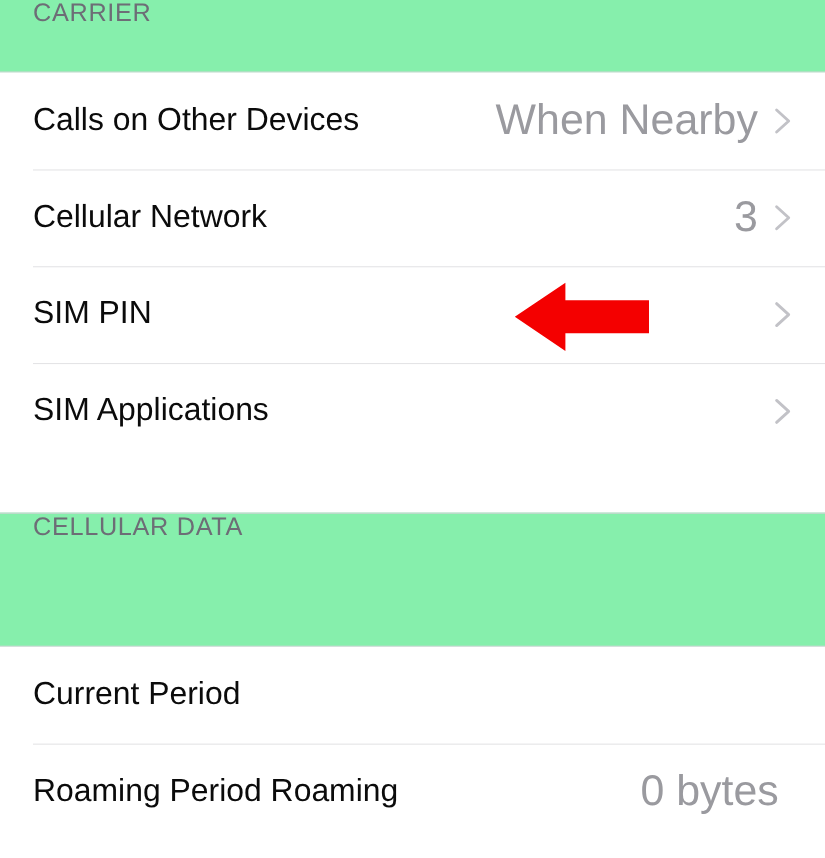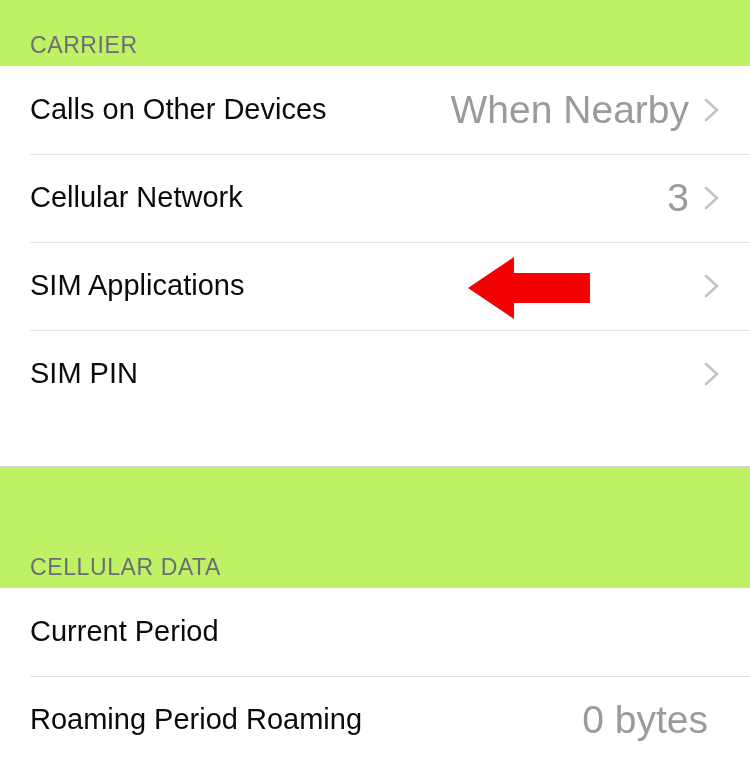--- a/index.html
+++ b/index.html
@@ -19,24 +19,24 @@
 
   .screen {
     width: 750px;
     height: 780px;
     position: relative;
     background: #ffffff;
   }
 
   
   .section-header {
-    background: #bef264;
+    background: #86efac;
     height: 66px;
     display: flex;
-    align-items: flex-end;
+    align-items: flex-start;
     padding: 0 0 8px 30px;
     border-bottom: 1px solid #d3d3d8;
     position: relative;
   }
   .section-header.tall {
     height: 122px;
     border-top: 1px solid #d3d3d8;
     margin-top: 48px;
   }
   .section-header-label {
@@ -147,33 +147,33 @@
         <span class="chevron">
           <svg viewBox="0 0 18 30" width="18" height="30" aria-hidden="true">
             <polyline points="3,5 14,15 3,25" fill="none" stroke="#c2c2c7" stroke-width="2.6" stroke-linecap="round" stroke-linejoin="round"></polyline>
           </svg>
         </span>
       </span>
     </div>
 
 
     <div class="row">
+      <span class="row-label">SIM PIN</span>
+      <span class="row-right">
+        <span class="row-value"></span>
+        <span class="chevron">
+          <svg viewBox="0 0 18 30" width="18" height="30" aria-hidden="true">
+            <polyline points="3,5 14,15 3,25" fill="none" stroke="#c2c2c7" stroke-width="2.6" stroke-linecap="round" stroke-linejoin="round"></polyline>
+          </svg>
+        </span>
+      </span>
+    </div>
+
+    <div class="row">
       <span class="row-label">SIM Applications</span>
-      <span class="row-right">
-        <span class="row-value"></span>
-        <span class="chevron">
-          <svg viewBox="0 0 18 30" width="18" height="30" aria-hidden="true">
-            <polyline points="3,5 14,15 3,25" fill="none" stroke="#c2c2c7" stroke-width="2.6" stroke-linecap="round" stroke-linejoin="round"></polyline>
-          </svg>
-        </span>
-      </span>
-    </div>
-
-    <div class="row">
-      <span class="row-label">SIM PIN</span>
       <span class="row-right">
         <span class="row-value"></span>
         <span class="chevron">
           <svg viewBox="0 0 18 30" width="18" height="30" aria-hidden="true">
             <polyline points="3,5 14,15 3,25" fill="none" stroke="#c2c2c7" stroke-width="2.6" stroke-linecap="round" stroke-linejoin="round"></polyline>
           </svg>
         </span>
       </span>
     </div>
 

